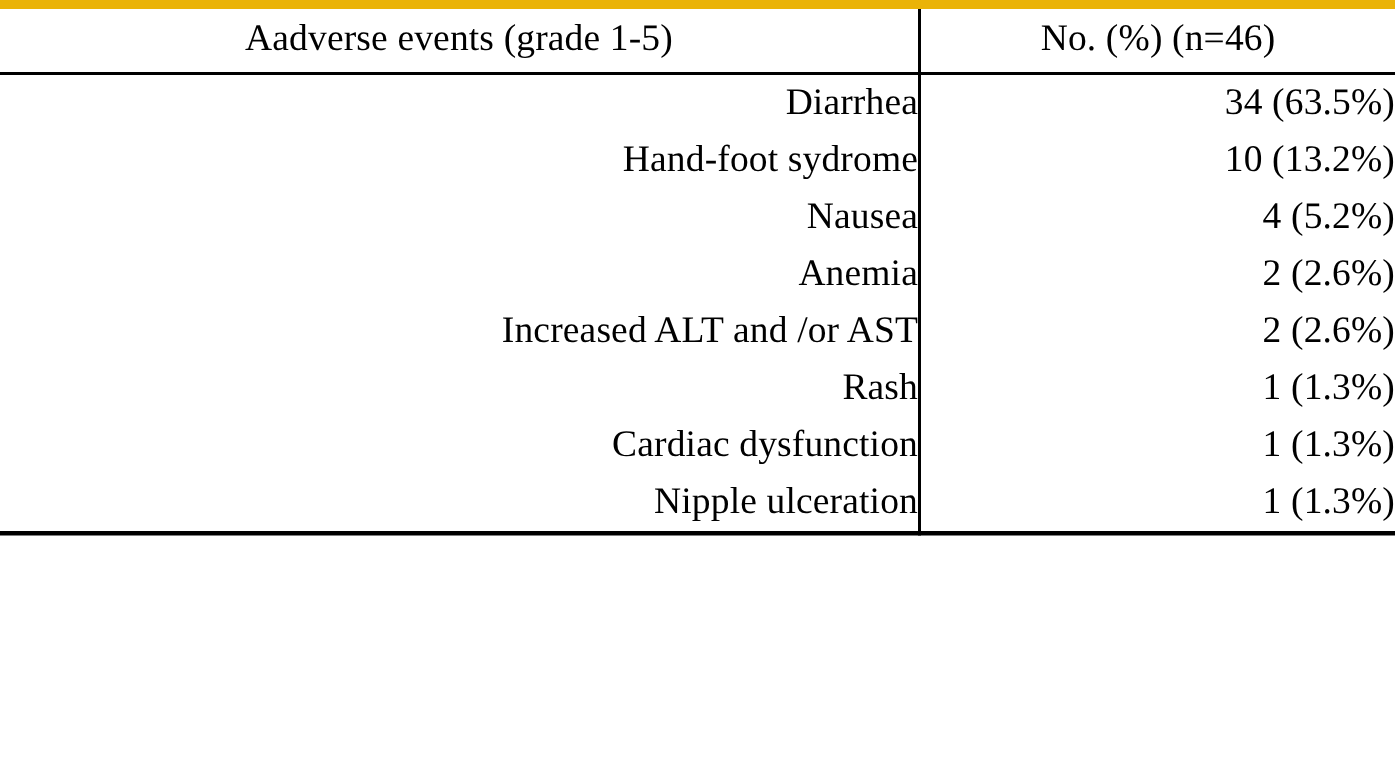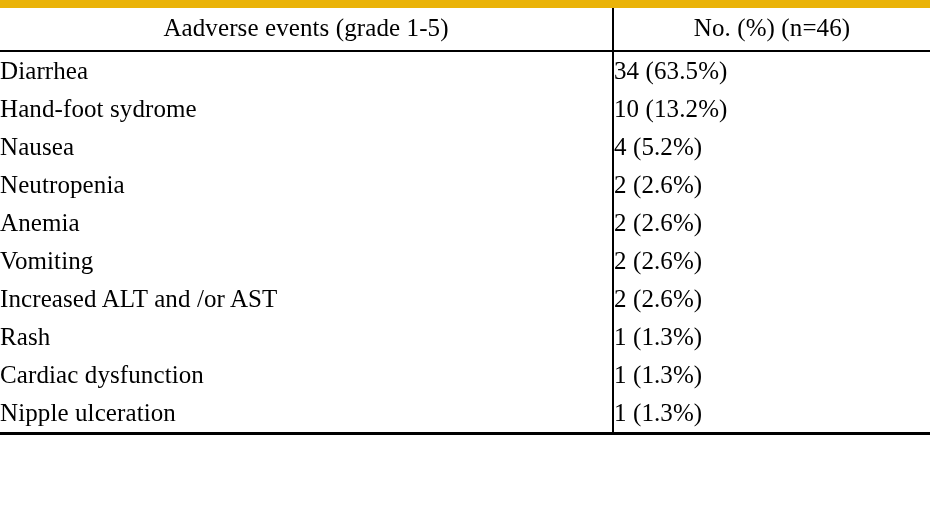--- a/index.html
+++ b/index.html
@@ -32,25 +32,25 @@
 
   table.adverse-events thead th {
     font-weight: normal;
     text-align: center;
     padding: 2px 0 4px 0;
     height: 36px;
     vertical-align: middle;
     letter-spacing: 0.1px;
   }
   table.adverse-events thead tr {
-    border-top: 8px solid #eab308;
+    border-top: 6px solid #eab308;
     border-bottom: 2px solid #000000;
   }
   table.adverse-events tbody td {
-    text-align: left;
+    text-align: right;
     padding: 0;
     height: 38px;
     vertical-align: middle;
     line-height: 38px;
     letter-spacing: 0.1px;
   }
   table.adverse-events tbody tr:last-child {
     border-bottom: 3px solid #000000;
     margin-left: 12px;
   }
@@ -84,29 +84,21 @@
       </tr>
       <tr>
         <td class="col-sep-left cell-label">Hand-foot sydrome</td>
         <td class="cell-value">10 (13.2%)</td>
       </tr>
       <tr>
         <td class="col-sep-left cell-label">Nausea</td>
         <td class="cell-value">4 (5.2%)</td>
       </tr>
       <tr>
-        <td class="col-sep-left cell-label">Neutropenia</td>
-        <td class="cell-value">2 (2.6%)</td>
-      </tr>
-      <tr>
         <td class="col-sep-left cell-label">Anemia</td>
-        <td class="cell-value">2 (2.6%)</td>
-      </tr>
-      <tr>
-        <td class="col-sep-left cell-label">Vomiting</td>
         <td class="cell-value">2 (2.6%)</td>
       </tr>
       <tr>
         <td class="col-sep-left cell-label">Increased ALT and /or AST</td>
         <td class="cell-value">2 (2.6%)</td>
       </tr>
       <tr>
         <td class="col-sep-left cell-label">Rash</td>
         <td class="cell-value">1 (1.3%)</td>
       </tr>

